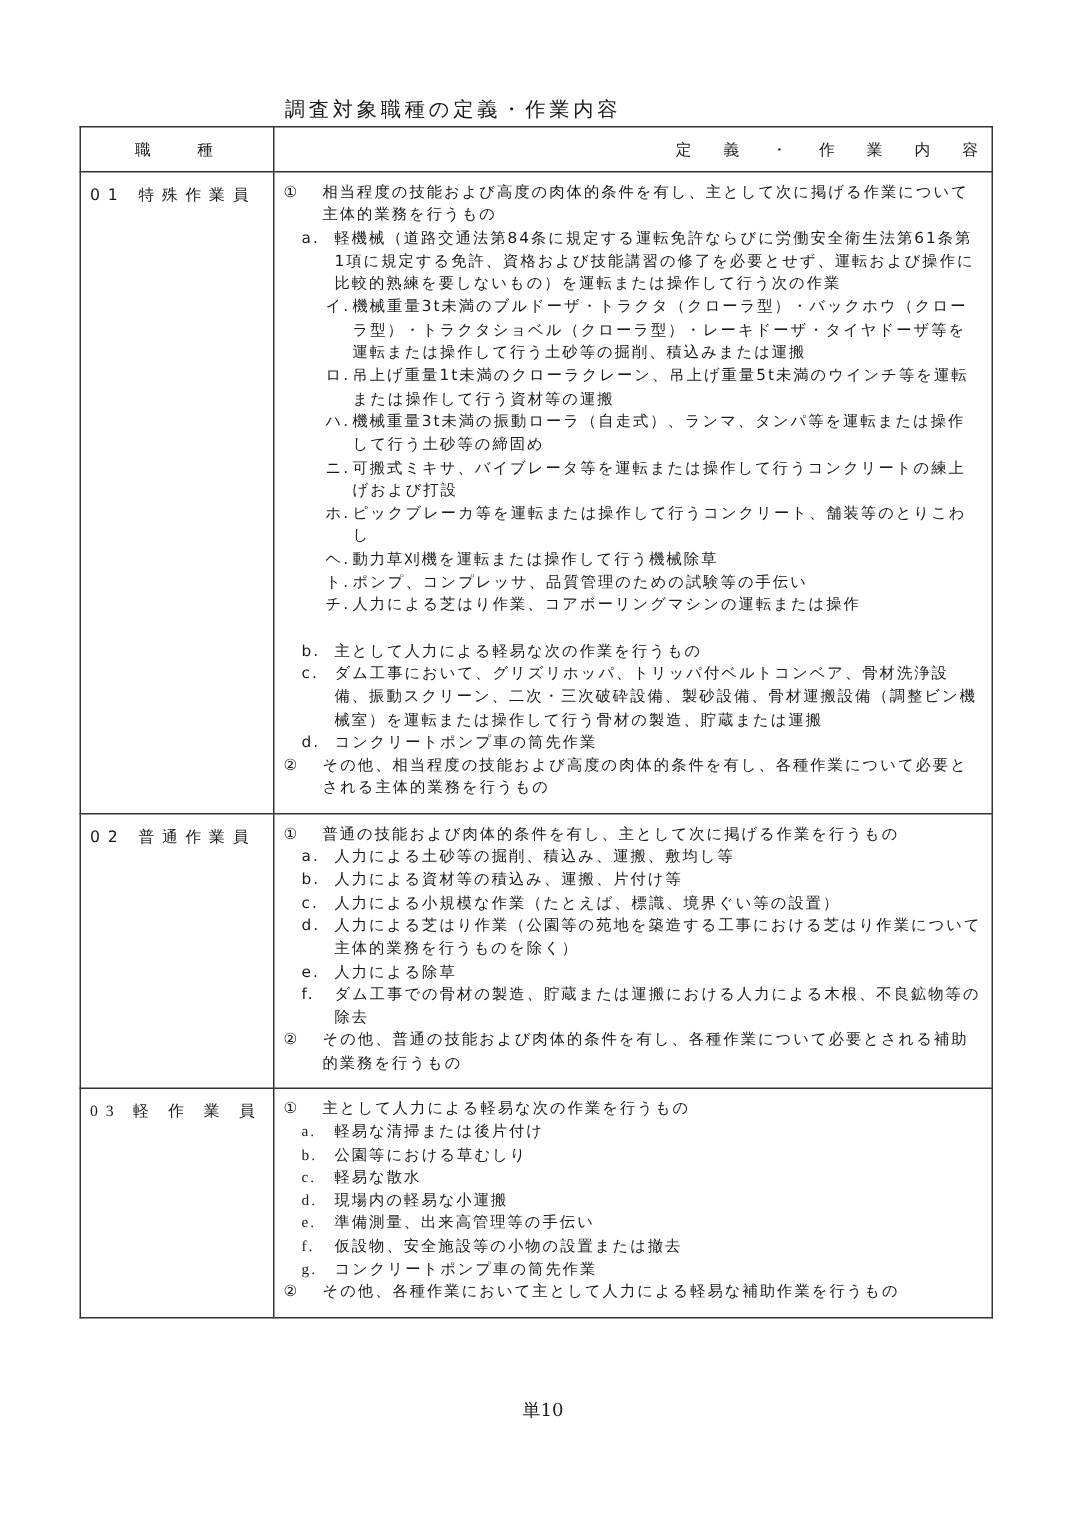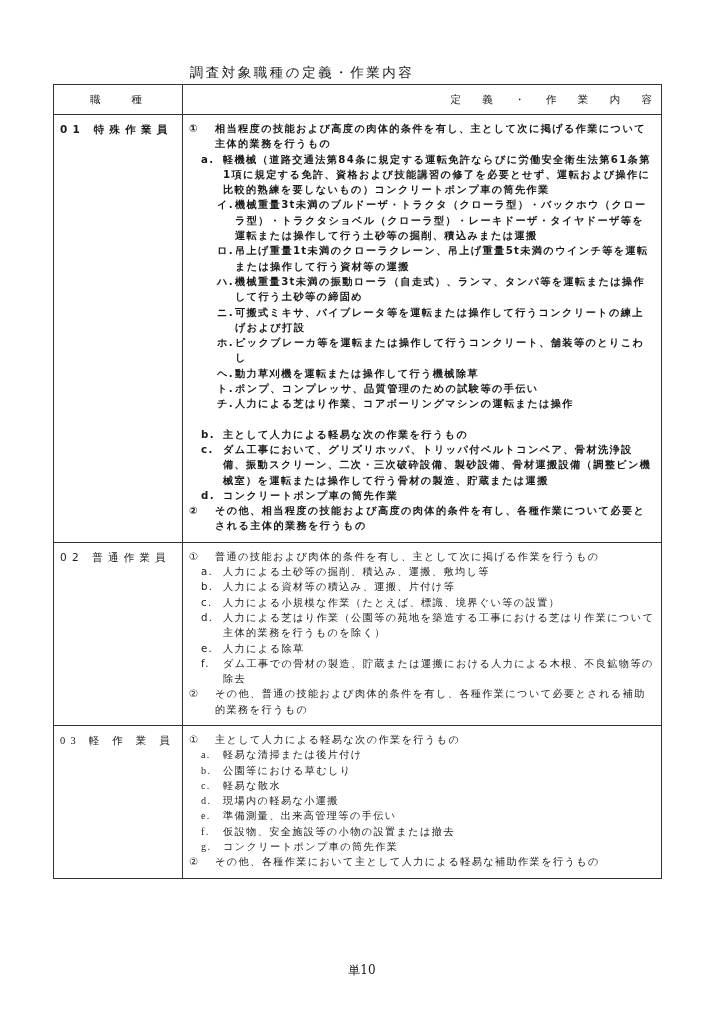--- a/index.html
+++ b/index.html
@@ -16,21 +16,21 @@
   .hdr-def { text-align:right; letter-spacing:9px; }
   .job { font-size:10.5px; padding:8px 0 0 6px !important; letter-spacing:5.2px; white-space:nowrap; }
   .content { padding:6px 6px 8px 6px !important; font-size:10.2px; line-height:15.3px; letter-spacing:1.35px; }
   .ln { display:flex; }
   .mk { flex:none; }
   .tx { flex:1; }
   .l1 .mk { width:26px; }
   .l2 { padding-left:12px; } .l2 .mk { width:22px; }
   .l3 { padding-left:28px; } .l3 .mk { width:18px; }
   .gap { height:15px; }
-  .pageno { position:absolute; top:962px; left:0; width:724px; text-align:center;
+  .pageno { position:absolute; top:932px; left:0; width:724px; text-align:center;
             font-family:"DejaVu Serif", serif; font-size:12px; }
 </style>
 </head>
 <body>
 
 <div class="title">調査対象職種の定義・作業内容</div>
 
 <table class="main">
   <colgroup>
       <col class="c1">
@@ -41,30 +41,30 @@
       <th>
         <div class="hdr-job">
           <span>職</span>
           <span>種</span>
         </div>
       </th>
       <th class="hdr-def">定 義 ・ 作 業 内 容</th>
     </tr>
   </thead>
   <tbody id="tbody">
-      <tr style="height: 328px; font-weight: bold;">
+      <tr style="height: 328px;">
         <td class="job">01 特殊作業員</td>
         <td class="content">
           <div class="ln l1">
             <span class="mk">①</span>
             <span class="tx">相当程度の技能および高度の肉体的条件を有し、主として次に掲げる作業について主体的業務を行うもの</span>
           </div>
           <div class="ln l2">
             <span class="mk">a.</span>
-            <span class="tx">軽機械（道路交通法第84条に規定する運転免許ならびに労働安全衛生法第61条第1項に規定する免許、資格および技能講習の修了を必要とせず、運転および操作に比較的熟練を要しないもの）コンクリートポンプ車の筒先作業</span>
+            <span class="tx">軽機械（道路交通法第84条に規定する運転免許ならびに労働安全衛生法第61条第1項に規定する免許、資格および技能講習の修了を必要とせず、運転および操作に比較的熟練を要しないもの）を運転または操作して行う次の作業</span>
           </div>
           <div class="ln l3">
             <span class="mk">イ.</span>
             <span class="tx">機械重量3t未満のブルドーザ・トラクタ（クローラ型）・バックホウ（クローラ型）・トラクタショベル（クローラ型）・レーキドーザ・タイヤドーザ等を運転または操作して行う土砂等の掘削、積込みまたは運搬</span>
           </div>
           <div class="ln l3">
             <span class="mk">ロ.</span>
             <span class="tx">吊上げ重量1t未満のクローラクレーン、吊上げ重量5t未満のウインチ等を運転または操作して行う資材等の運搬</span>
           </div>
           <div class="ln l3">

